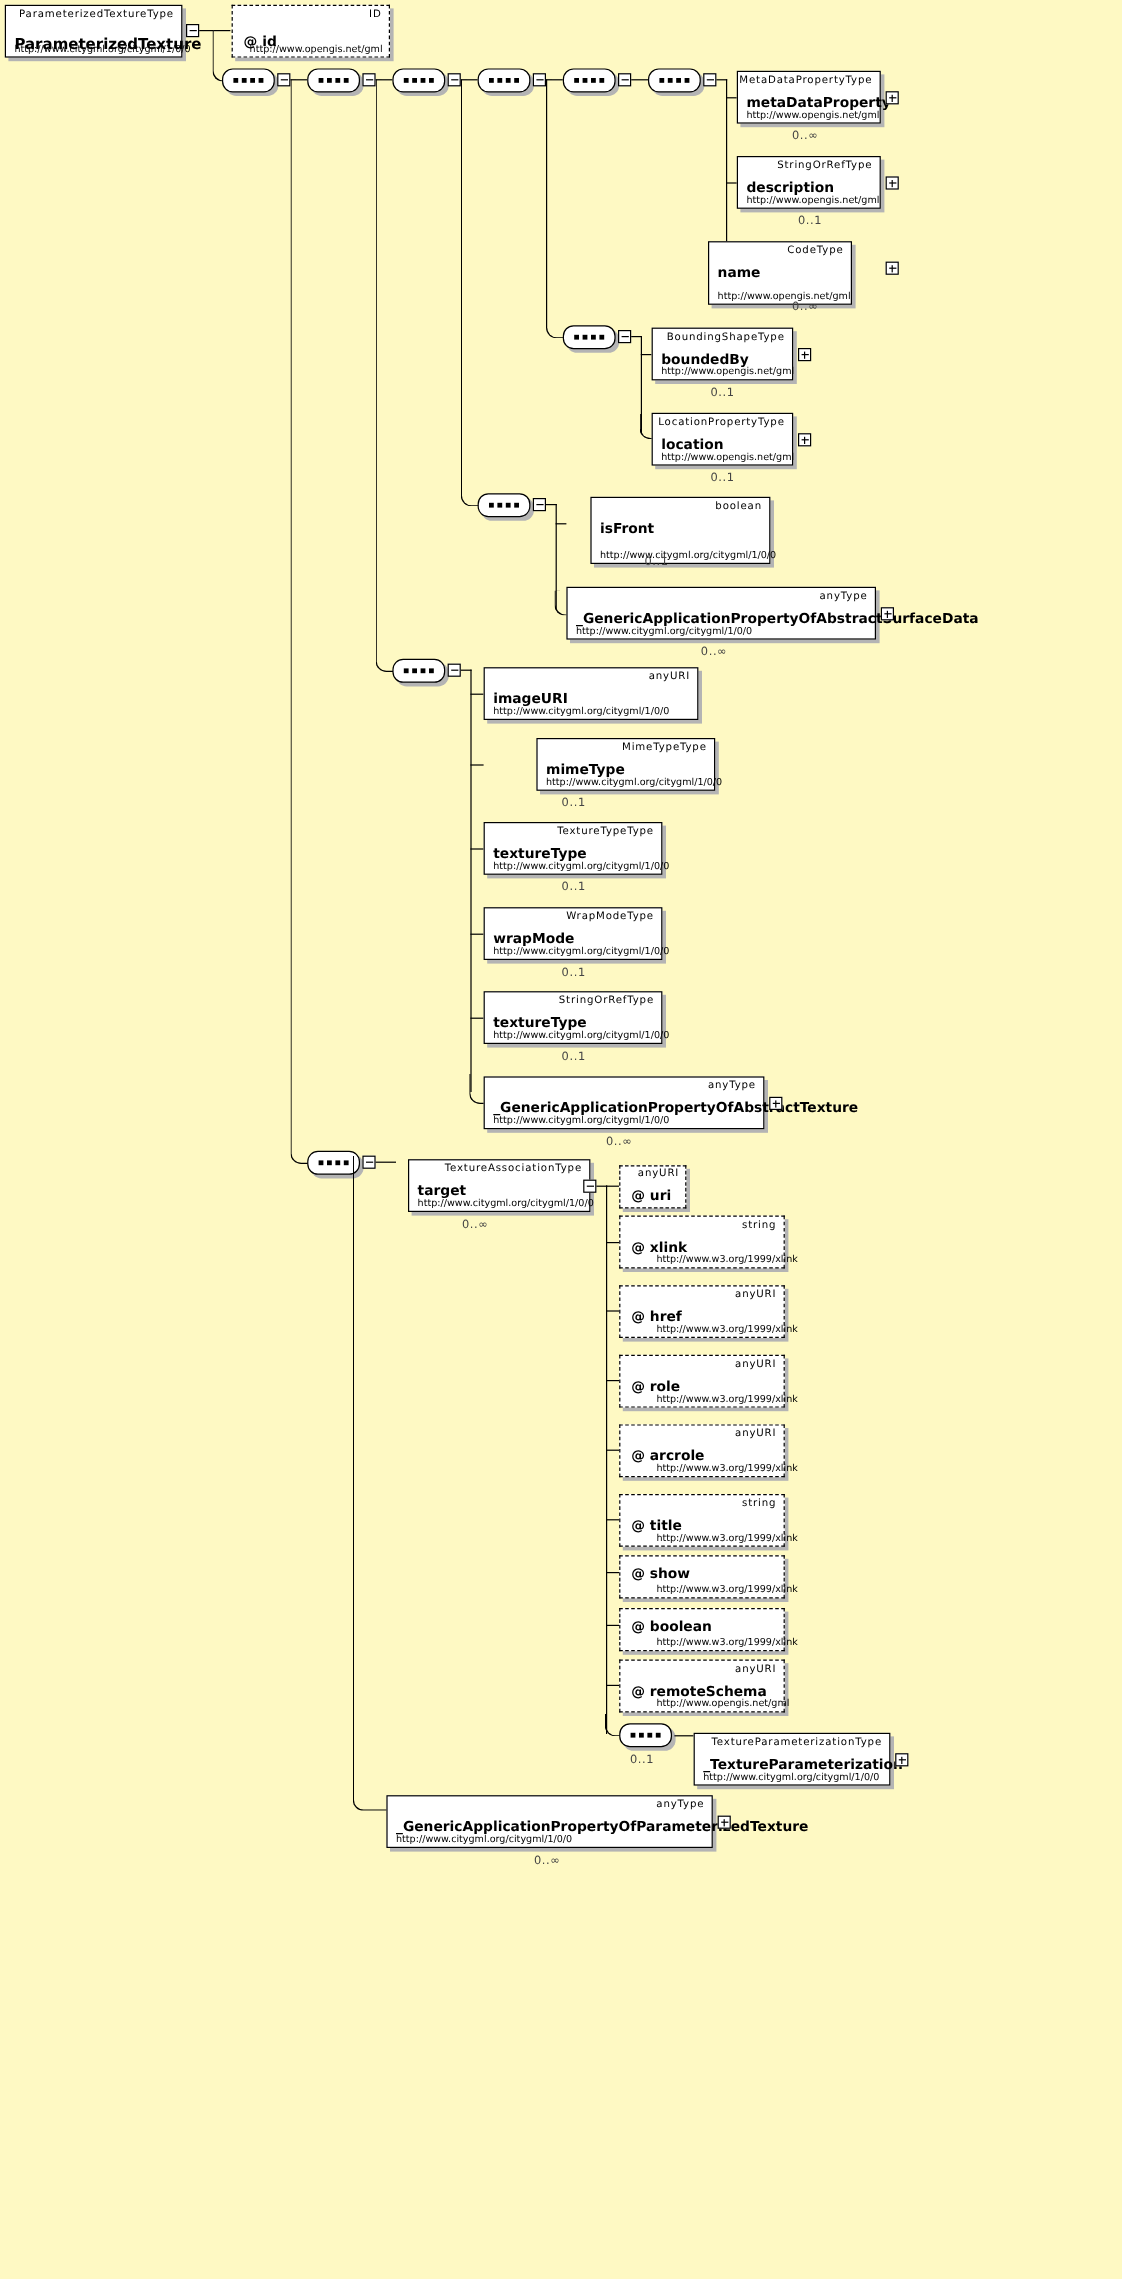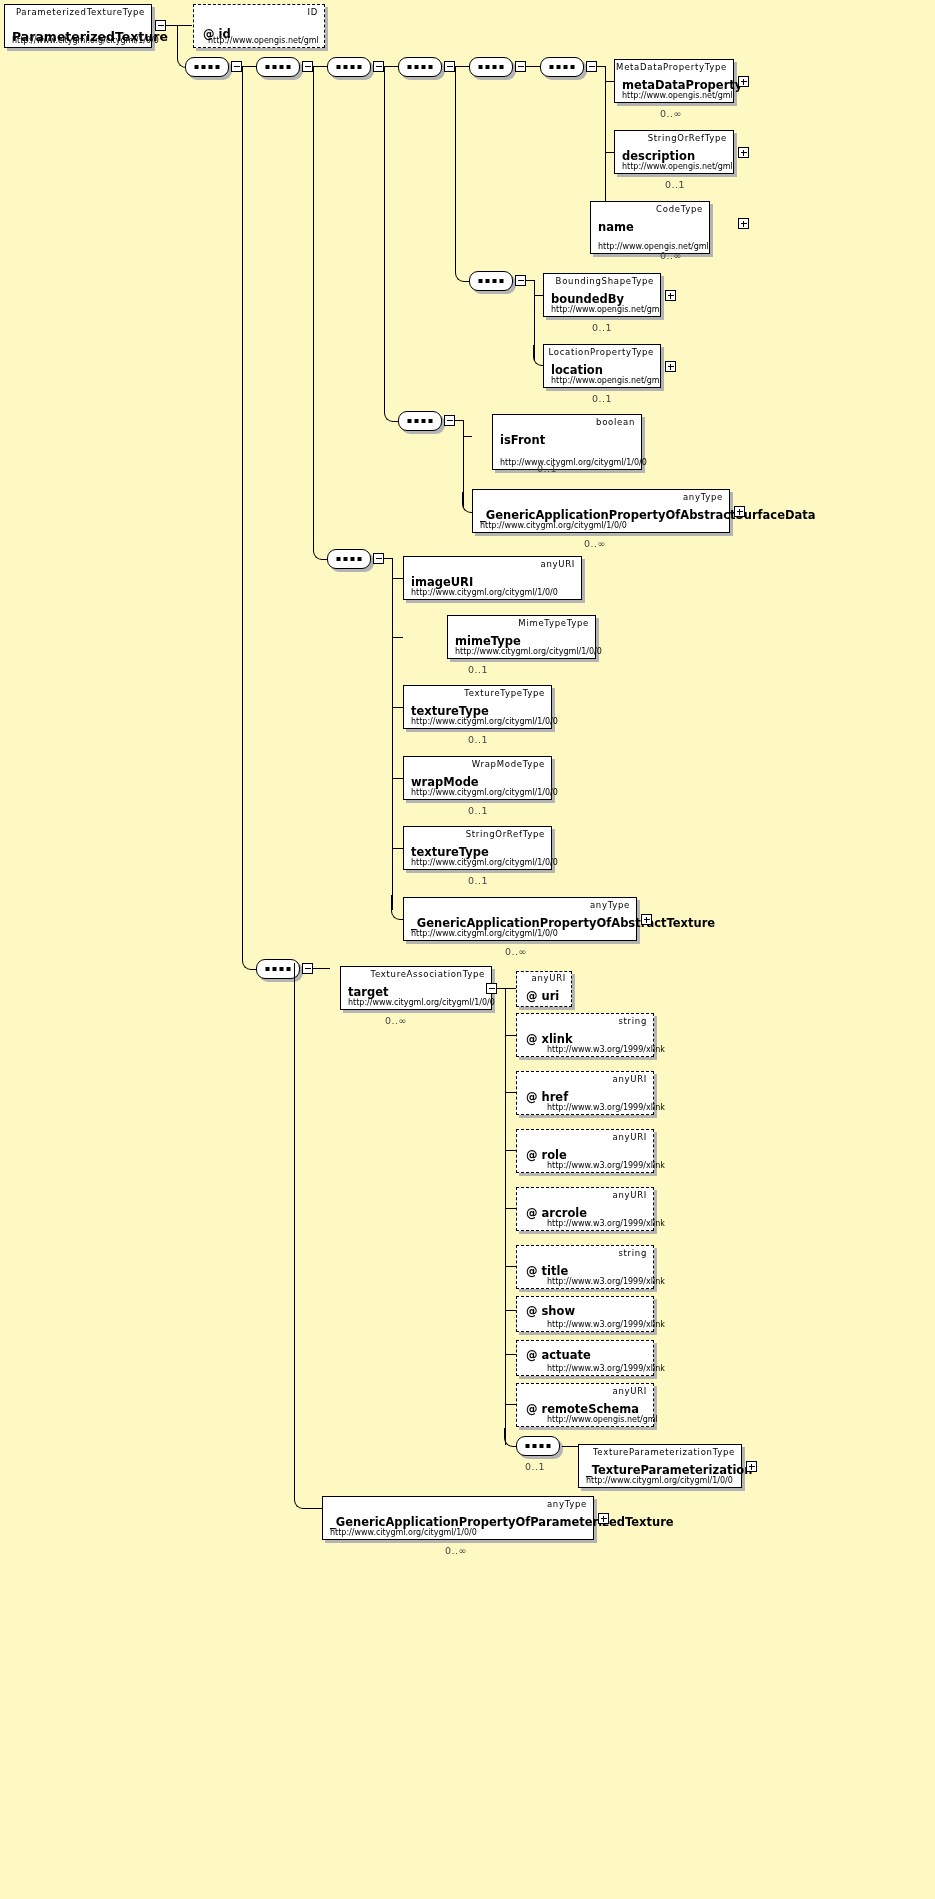--- a/index.html
+++ b/index.html
@@ -392,21 +392,21 @@
     <span class="b-name attr" style="top:18px;transform:none;">@ title</span>
     <span class="b-ns attr">http://www.w3.org/1999/xlink</span>
   </div>
 
   <div class="abox" style="left:516px;top:1296px;width:138px;height:36px;">
     <span class="b-name attr" style="top:7px;transform:none;">@ show</span>
     <span class="b-ns attr">http://www.w3.org/1999/xlink</span>
   </div>
 
   <div class="abox" style="left:516px;top:1340px;width:138px;height:36px;">
-    <span class="b-name attr" style="top:7px;transform:none;">@ actuate</span>
+    <span class="b-name attr" style="top:7px;transform:none;">@ boolean</span>
     <span class="b-ns attr">http://www.w3.org/1999/xlink</span>
   </div>
 
   <div class="abox" style="left:516px;top:1383px;width:138px;height:44px;">
     <span class="b-type">anyURI</span>
     <span class="b-name attr" style="top:18px;transform:none;">@ remoteSchema</span>
     <span class="b-ns attr">http://www.opengis.net/gml</span>
   </div>
 
   <div class="seq" style="left:516px;top:1436px;">

